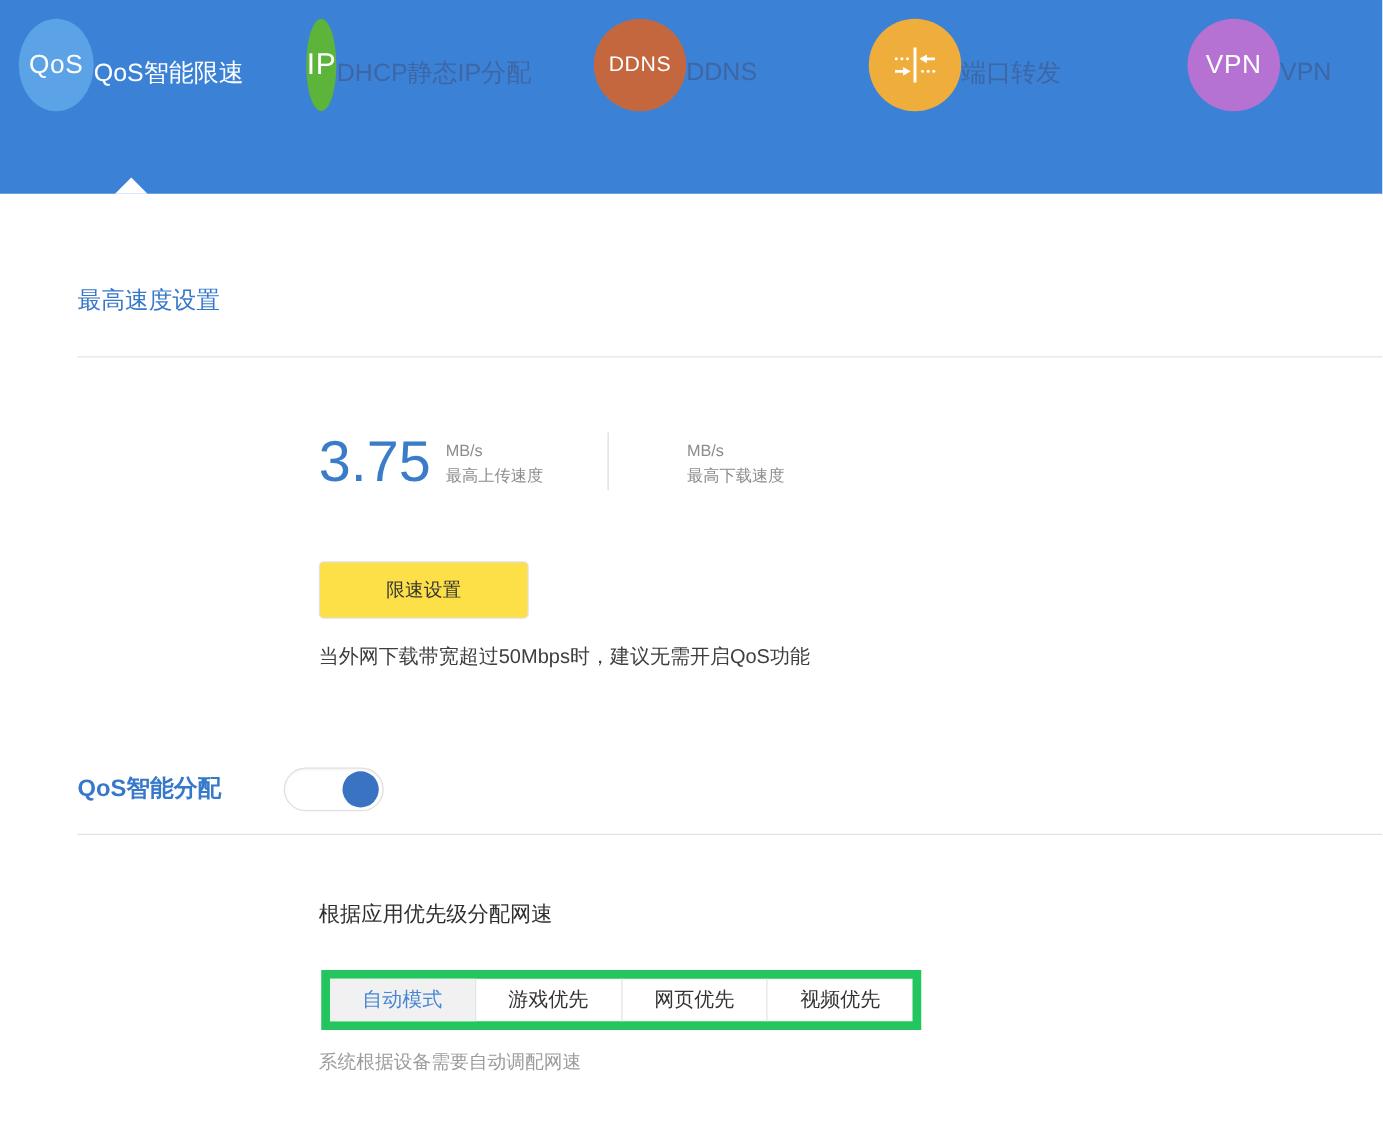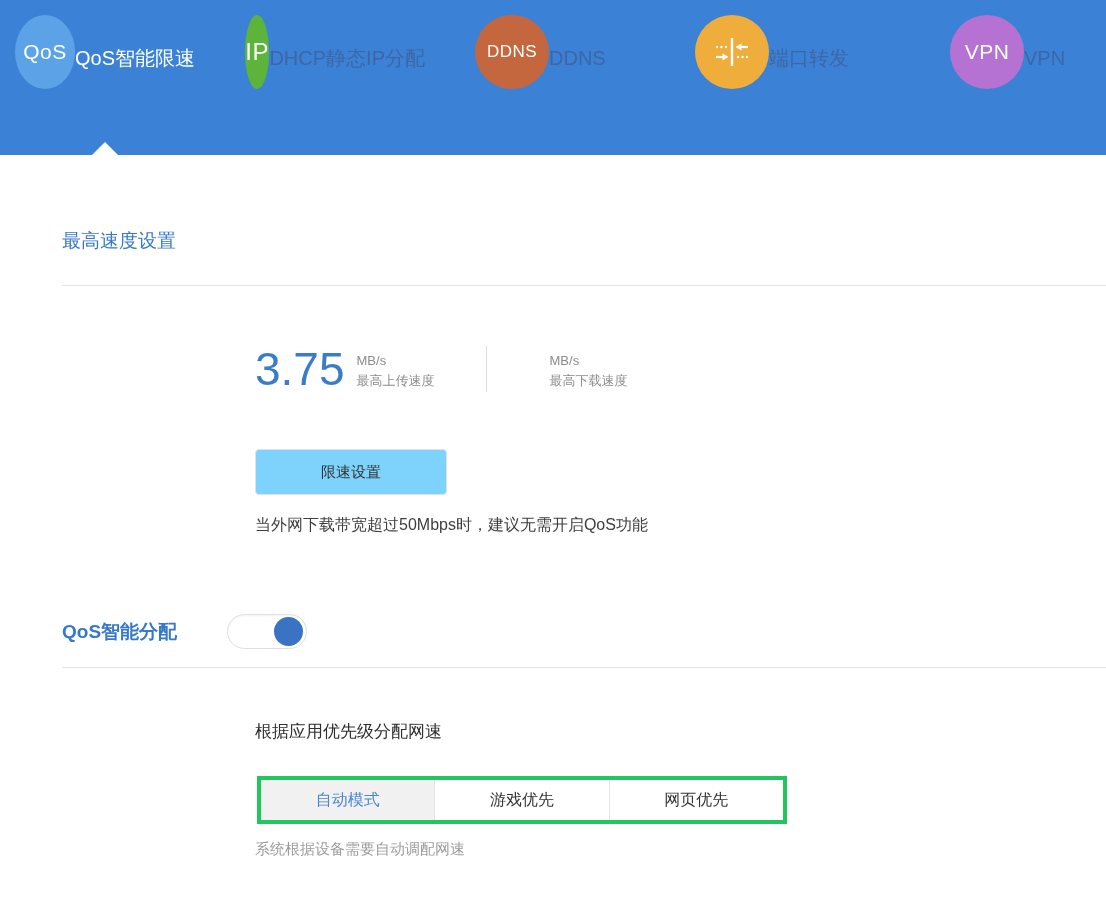--- a/index.html
+++ b/index.html
@@ -92,23 +92,23 @@
     width: 1px;
     height: 46px;
     background: #dcdcdc;
     margin: 0 36px;
     align-self: center;
   }
 
   .limit-btn {
     display: block;
     margin: 57px 0 0 255px;
-    width: 192px;
+    width: 168px;
     height: 46px;
-    background: #7dd3fc;
+    background: #fde047;
     border: 1px solid #e2e2e2;
     border-radius: 4px;
     font-size: 15px;
     color: #333333;
     font-family: inherit;
     cursor: pointer;
   }
   .note {
     margin: 20px 0 0 255px;
     font-size: 16px;
@@ -149,24 +149,24 @@
   }
   .divider-2 { margin-top: 18px; }
 
   .subtitle {
     margin: 52px 0 0 255px;
     font-size: 17px;
     color: #2f2f2f;
   }
   .tab-bar {
     margin: 33px 0 0 257px;
-    width: 530px;
+    width: 480px;
     height: 48px;
     display: flex;
-    border: 4px solid #22c55e;
+    border: 7px solid #22c55e;
     background: #ffffff;
     font-family: Liberation Serif, serif;
   }
   .tab {
     flex: 1;
     display: flex;
     align-items: center;
     justify-content: center;
     font-size: 16px;
     color: #333333;
@@ -271,15 +271,16 @@
   </div>
 </div>
 <div class="divider divider-2"></div>
 
 <div class="subtitle">根据应用优先级分配网速</div>
 
 <div class="tab-bar">
   <div class="tab active">自动模式</div>
   <div class="tab">游戏优先</div>
   <div class="tab">网页优先</div>
+  <div class="tab">视频优先</div>
 </div>
 
 <div class="tab-desc">系统根据设备需要自动调配网速</div>
 
 </body></html>

